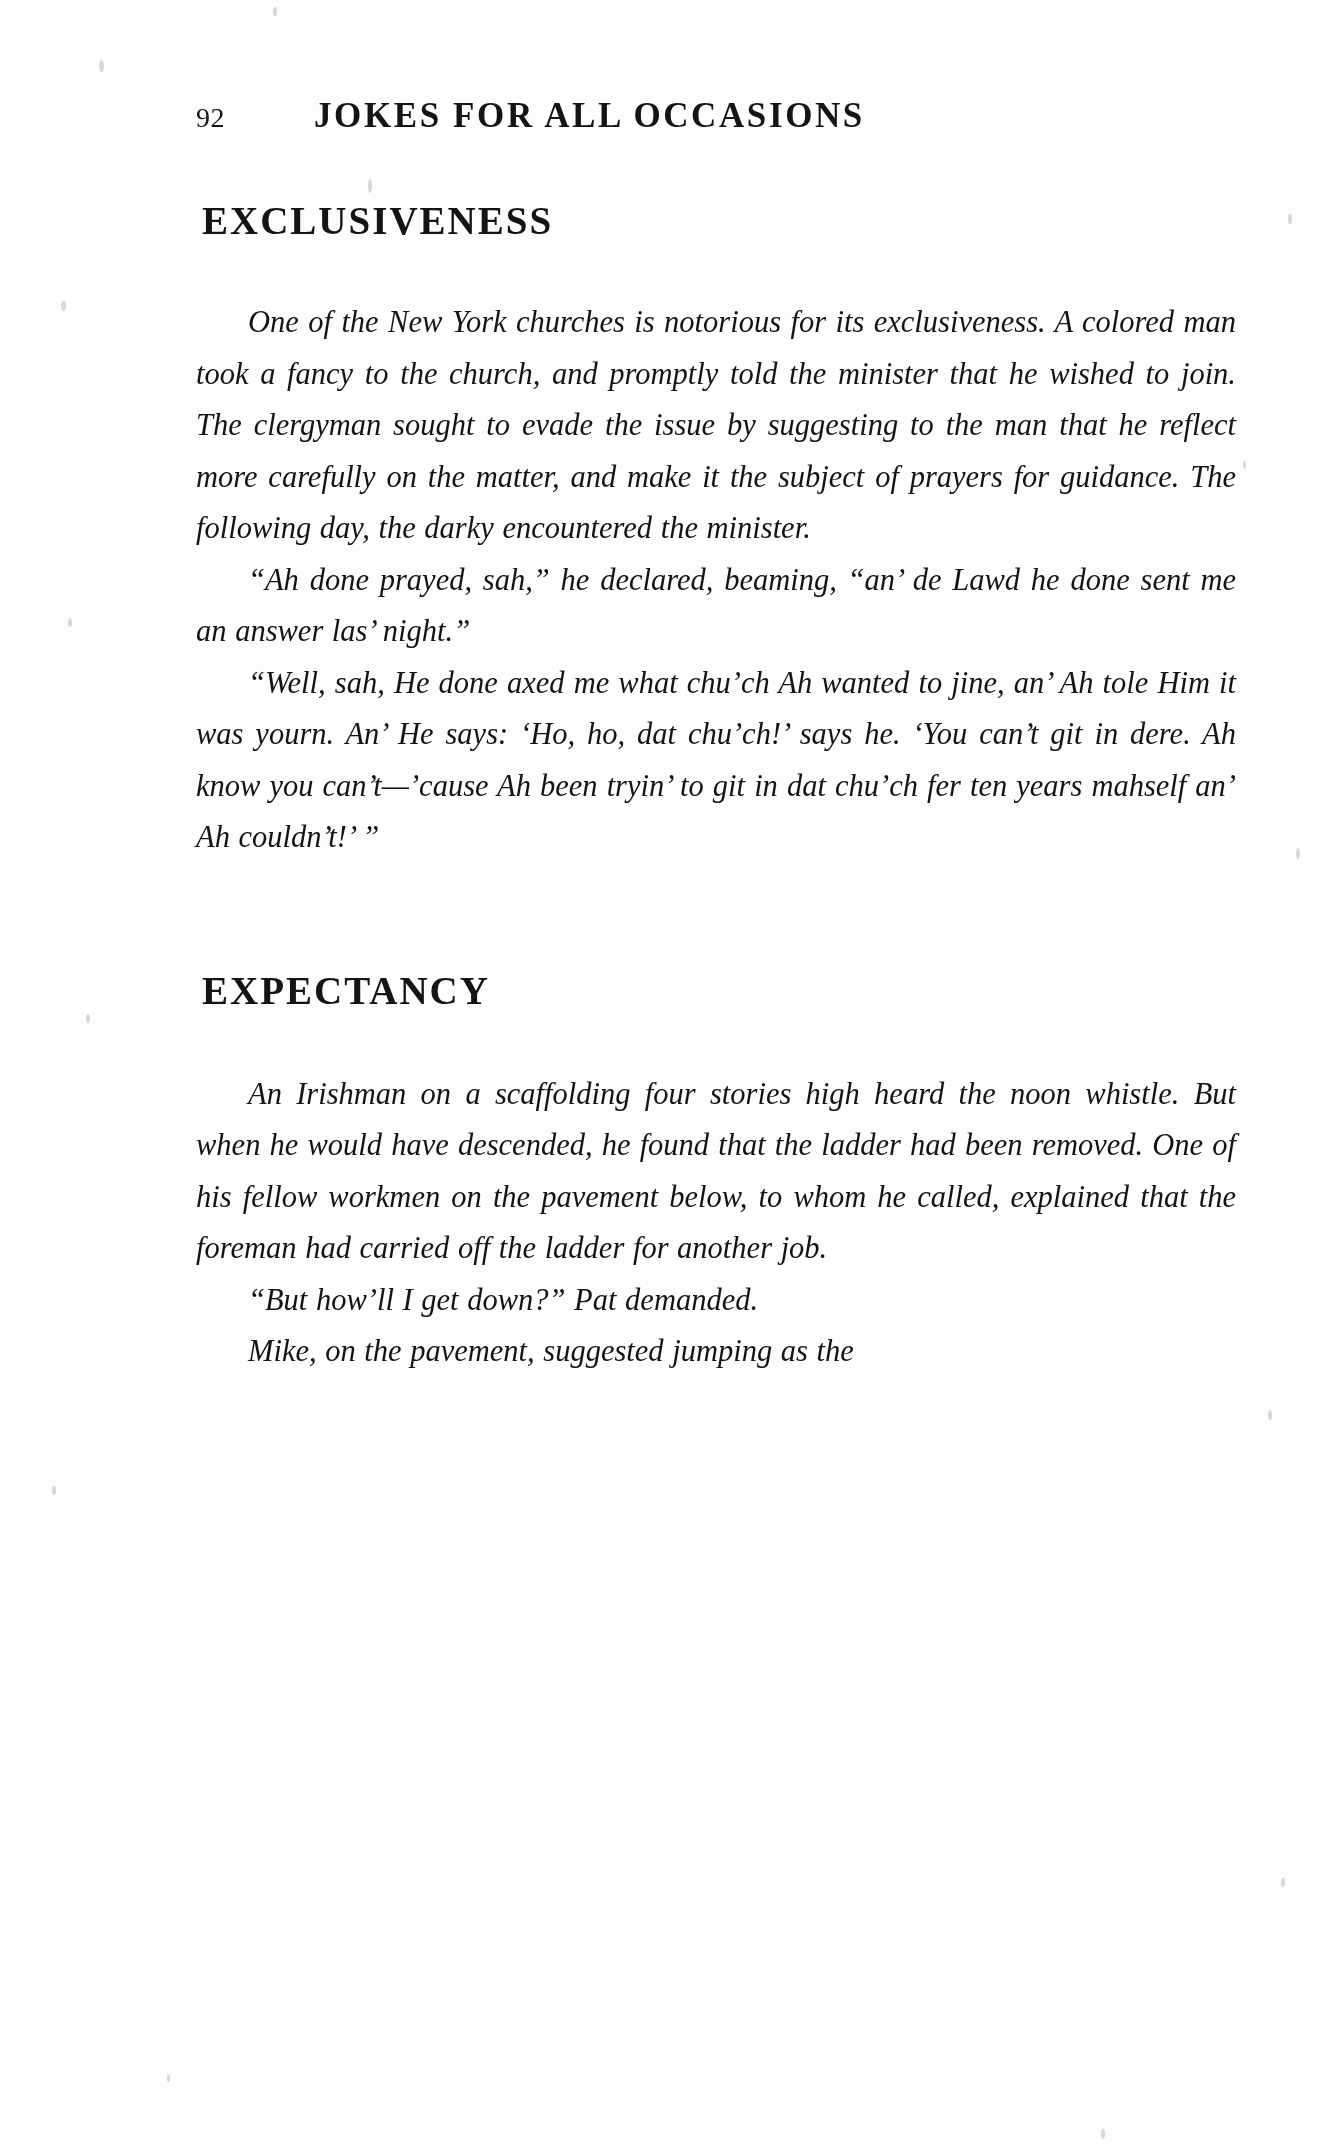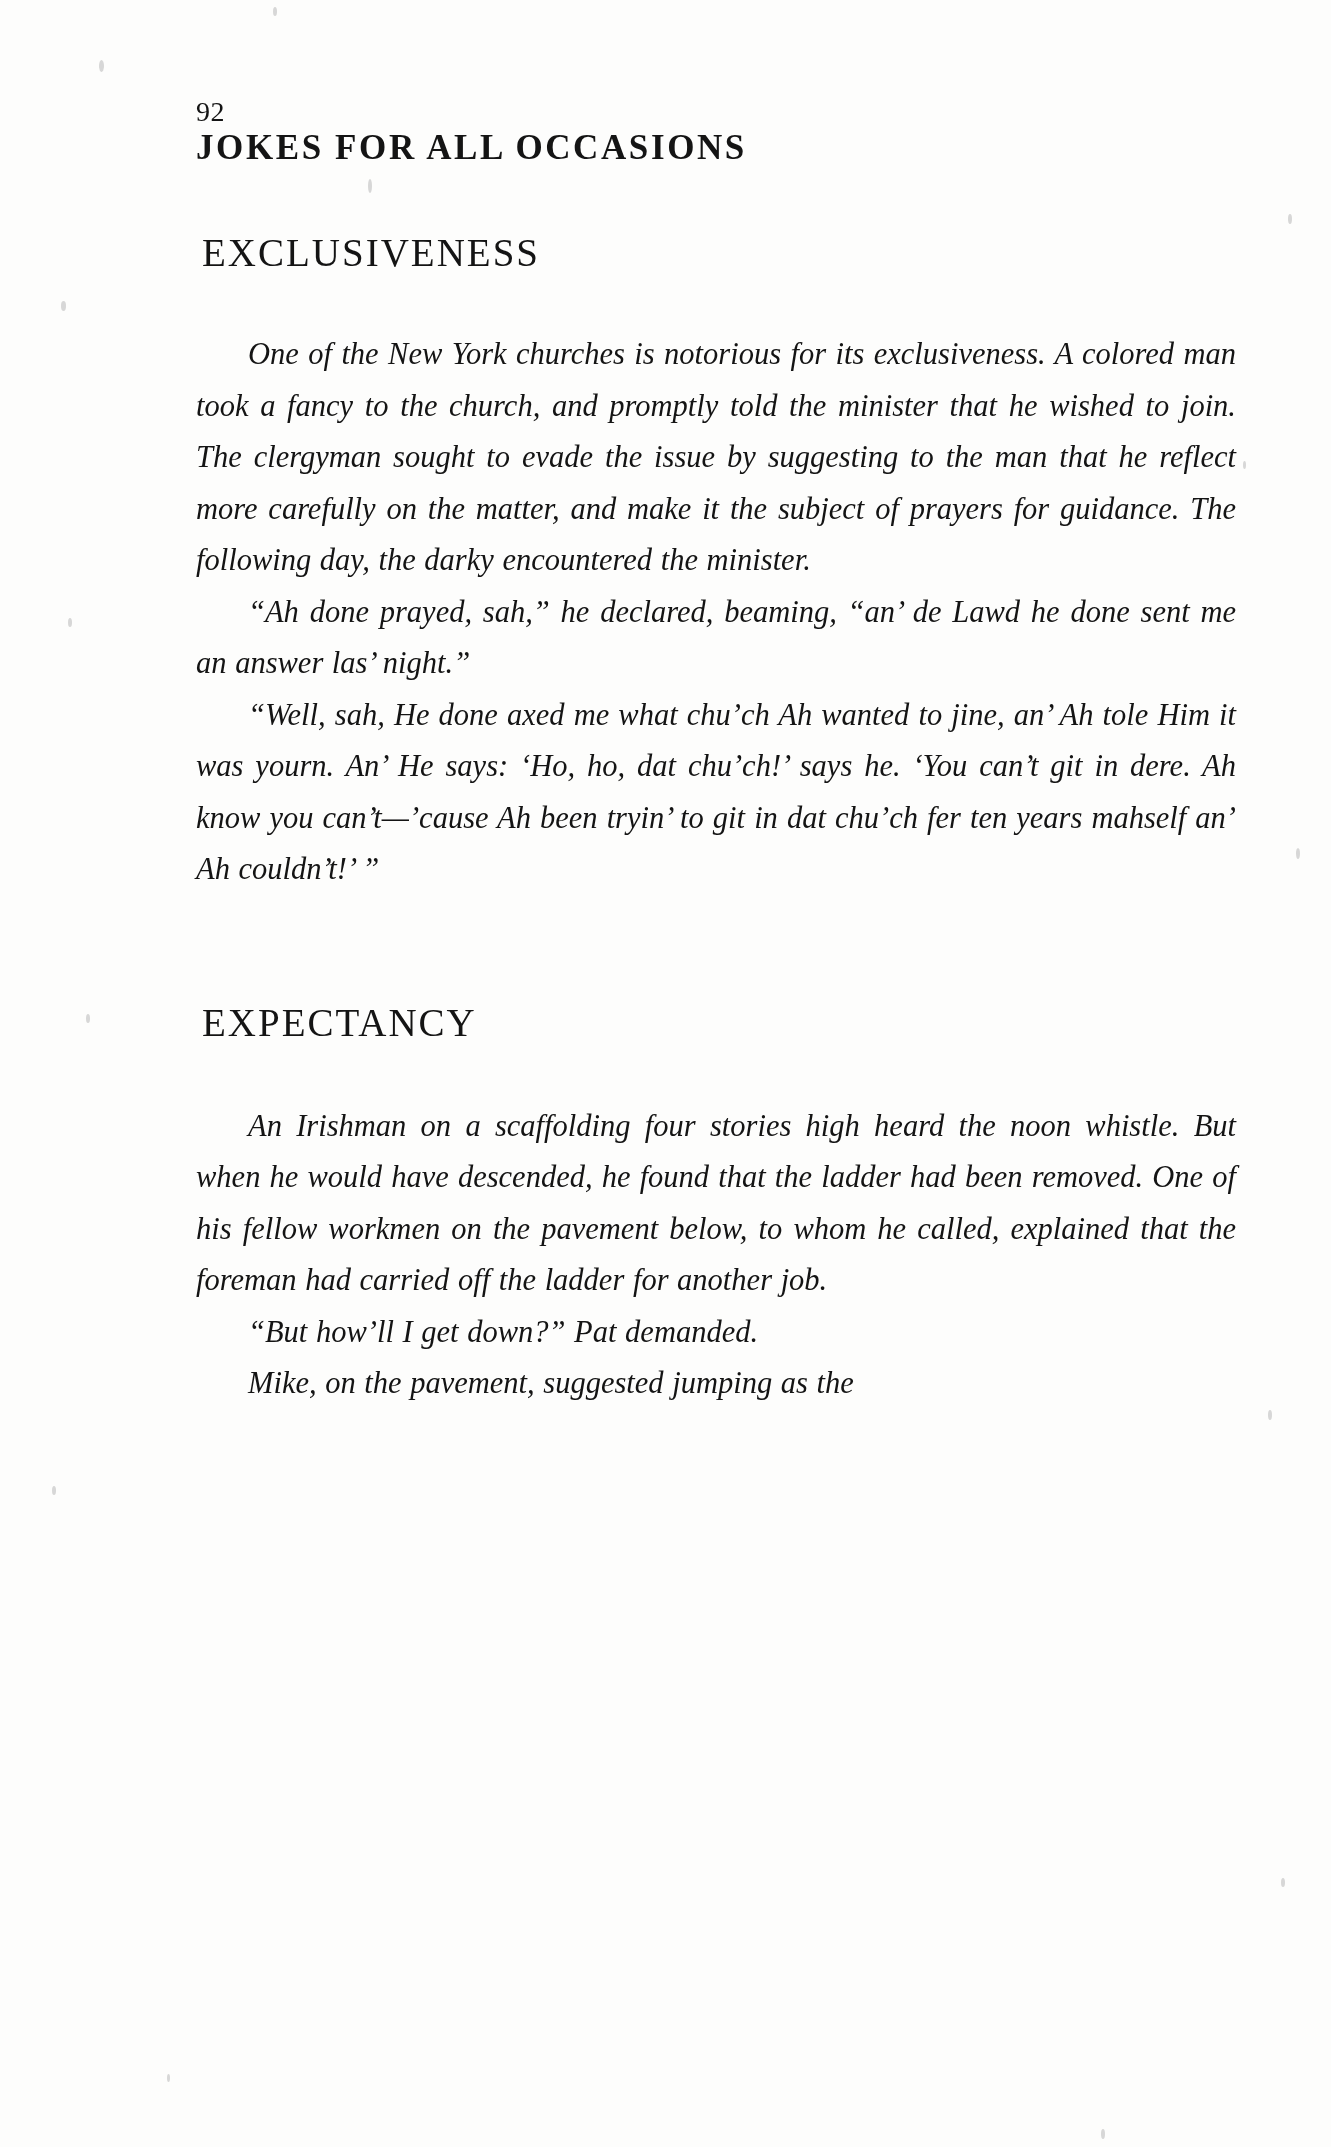--- a/index.html
+++ b/index.html
@@ -32,41 +32,40 @@
   .content {
     position: absolute;
     left: 196px;
     top: 96px;
     width: 1040px;
   }
   .running-head {
     display: flex;
     align-items: baseline;
     margin-bottom: 62px;
-    flex-direction: column;
   }
   .folio {
     font-size: 28px;
     letter-spacing: .5px;
     width: 118px;
     flex: none;
     font-family: "Liberation Serif", serif;
   }
   .book-title {
     font-size: 35px;
     font-weight: bold;
     letter-spacing: 2.6px;
     font-family: "Liberation Serif", serif;
   }
   .section {
     margin-bottom: 0;
   }
   .section-title {
     font-size: 39px;
-    font-weight: normal;
+    font-weight: bold;
     letter-spacing: 2.0px;
     margin: 0 0 54px 6px;
     font-family: "Liberation Serif", serif;
   }
   .para {
     font-size: 30.5px;
     line-height: 51.5px;
     text-align: justify;
     text-align-last: left;
     margin: 0;

